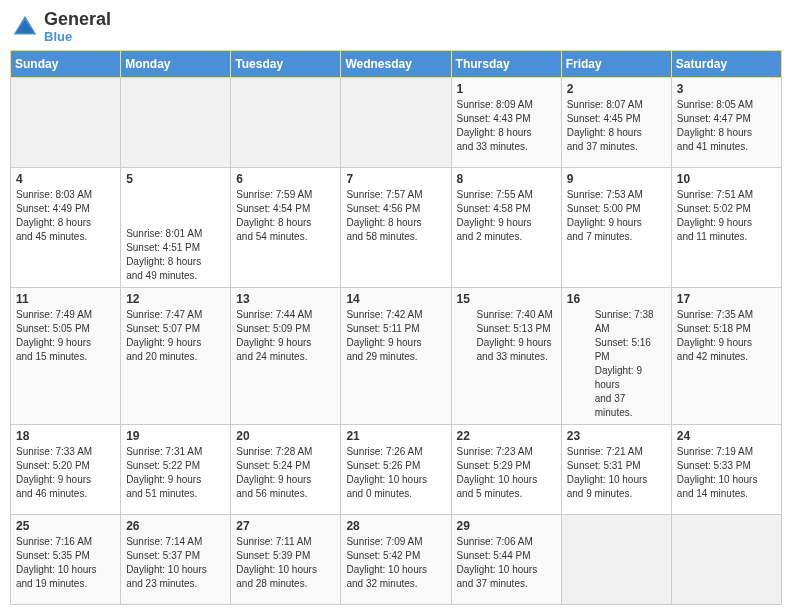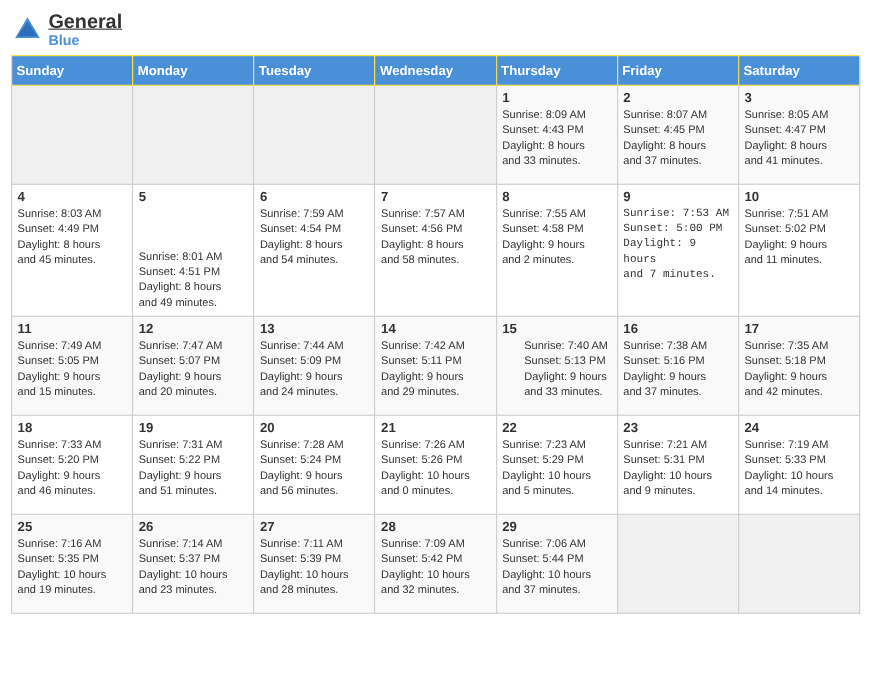--- a/index.html
+++ b/index.html
@@ -23,21 +23,20 @@
     }
     .logo-text {
       display: flex;
       flex-direction: column;
       line-height: 1.1;
     }
     .logo-general {
       font-size: 18px;
       font-weight: bold;
       color: #333;
-      text-decoration: underline;
     }
     .logo-blue {
       font-size: 13px;
       font-weight: bold;
       color: #4a90d9;
     }
     .logo-icon {
       width: 30px;
       height: 30px;
     }
@@ -184,21 +183,21 @@
         </td>
         <td>
           <div class="day-number">8</div>
           <div class="day-info" style="white-space: pre-line;">Sunrise: 7:55 AM
 Sunset: 4:58 PM
 Daylight: 9 hours
 and 2 minutes.</div>
         </td>
         <td>
           <div class="day-number">9</div>
-          <div class="day-info" style="white-space: pre-line; font-family: Liberation Mono, monospace;">Sunrise: 7:53 AM
+          <div class="day-info" style="white-space: pre-line;">Sunrise: 7:53 AM
 Sunset: 5:00 PM
 Daylight: 9 hours
 and 7 minutes.</div>
         </td>
         <td>
           <div class="day-number">10</div>
           <div class="day-info" style="white-space: pre-line;">Sunrise: 7:51 AM
 Sunset: 5:02 PM
 Daylight: 9 hours
 and 11 minutes.</div>
@@ -235,21 +234,21 @@
         </td>
         <td>
           <div class="day-number">15</div>
           <div class="day-info" style="white-space: pre-line; margin-left: 20px;">Sunrise: 7:40 AM
 Sunset: 5:13 PM
 Daylight: 9 hours
 and 33 minutes.</div>
         </td>
         <td>
           <div class="day-number">16</div>
-          <div class="day-info" style="white-space: pre-line;">Sunrise: 7:38 AM
+          <div class="day-info" style="white-space: pre-line; margin-left: 28px;">Sunrise: 7:38 AM
 Sunset: 5:16 PM
 Daylight: 9 hours
 and 37 minutes.</div>
         </td>
         <td>
           <div class="day-number">17</div>
           <div class="day-info" style="white-space: pre-line;">Sunrise: 7:35 AM
 Sunset: 5:18 PM
 Daylight: 9 hours
 and 42 minutes.</div>

